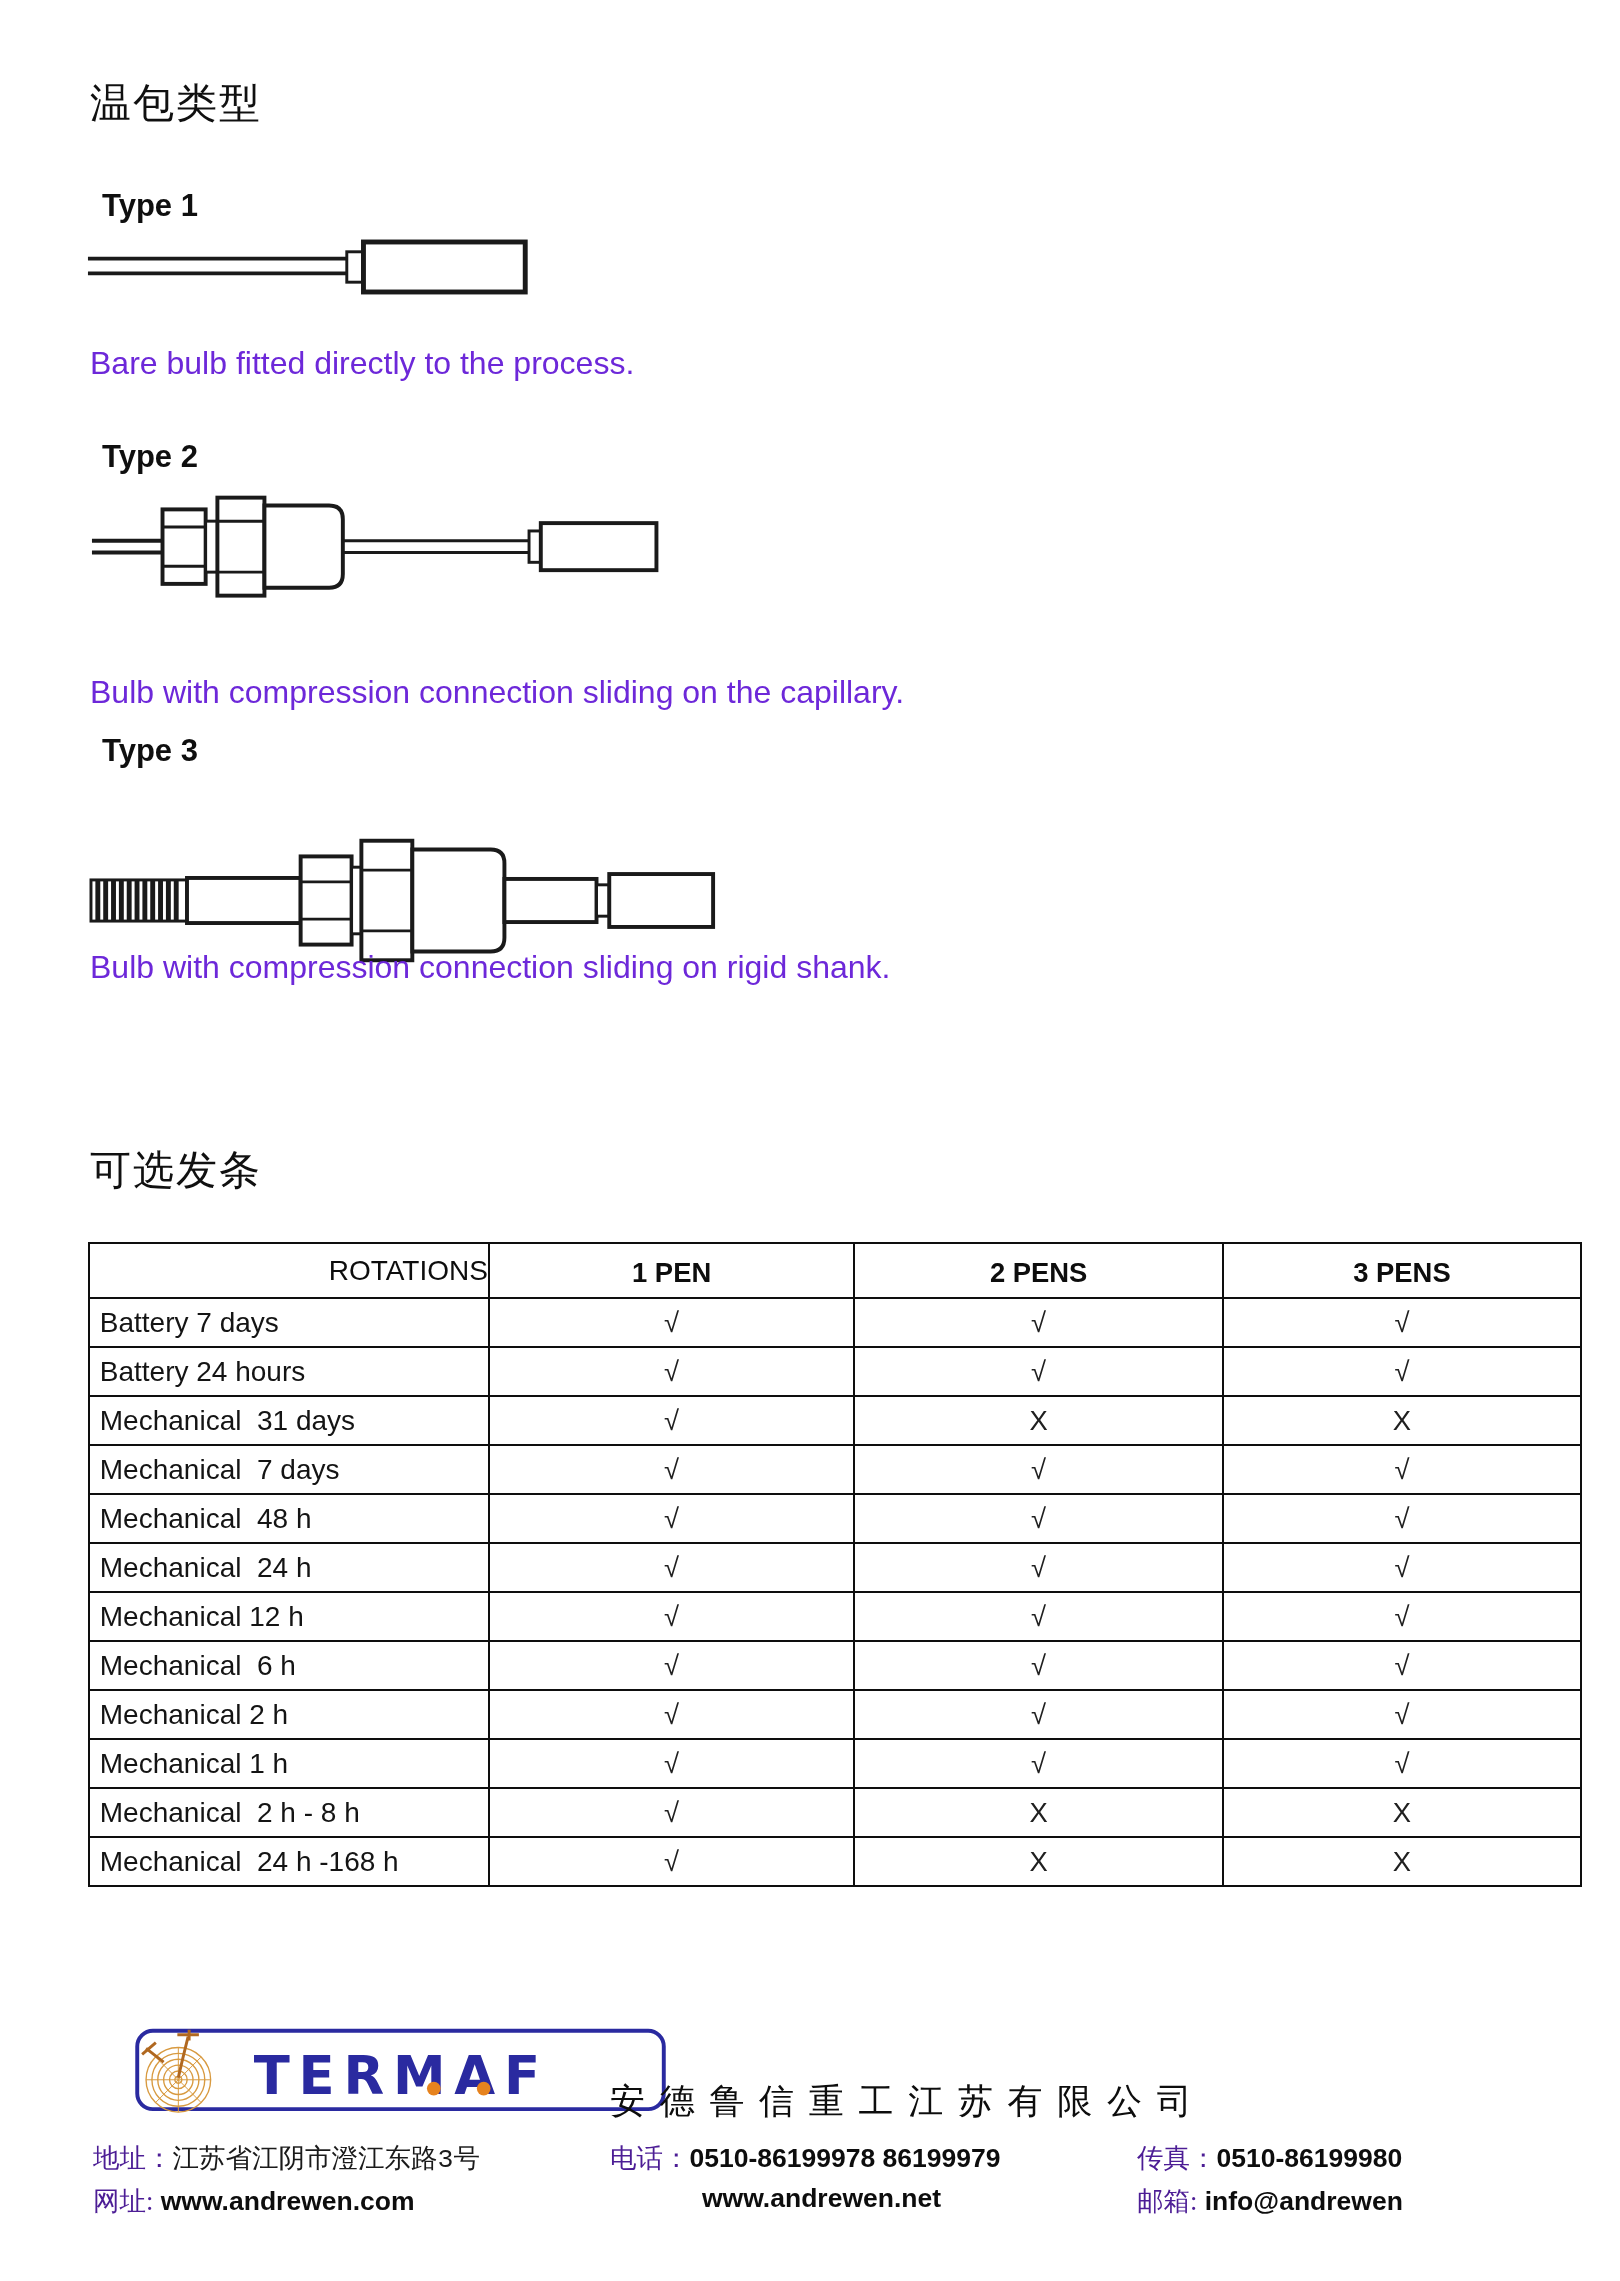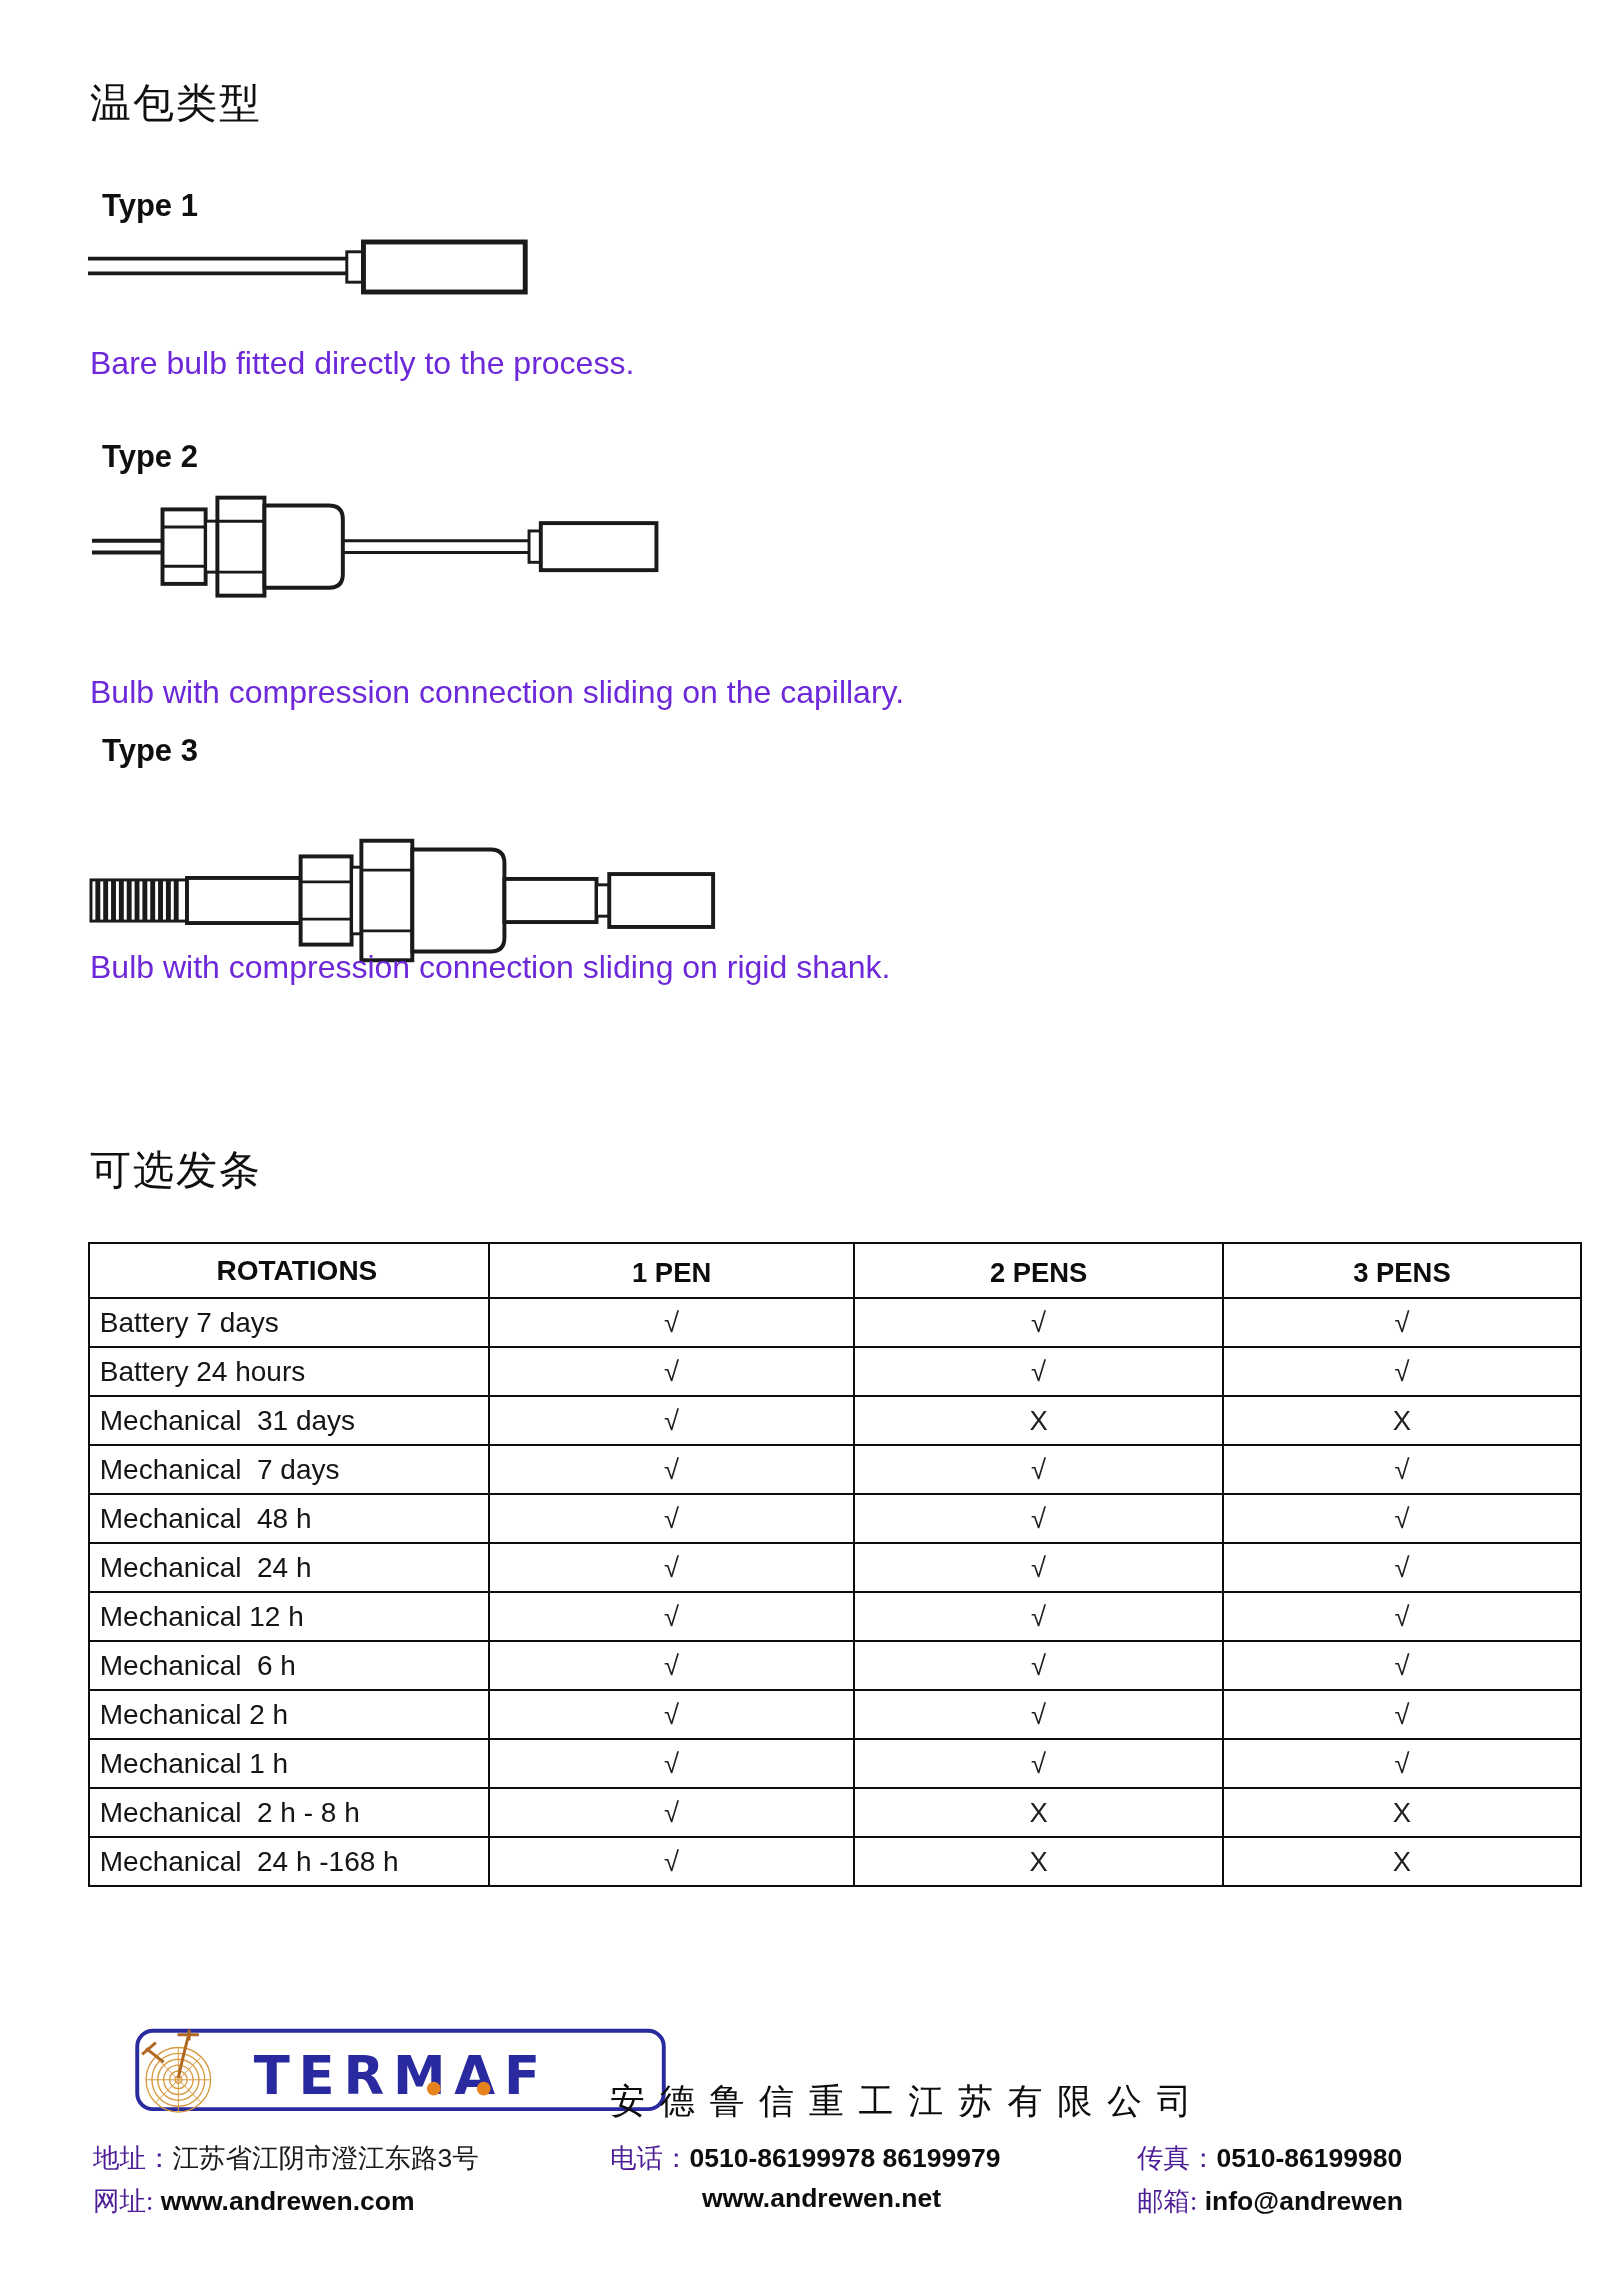--- a/index.html
+++ b/index.html
@@ -47,22 +47,22 @@
   .rotations-table {
     position:absolute; left:88px; top:1242px;
     width:1494px; border-collapse:collapse; table-layout:fixed;
   }
   .rotations-table td, .rotations-table th {
     border:2.9px solid #0e0e0e; background:#fff;
   }
   .rotations-table tr.header-row { height:55px; }
   .rotations-table tr.data-row { height:49px; }
   th.col-rotations {
-    text-align:center; vertical-align:middle; padding-left:16px;
-    font-size:28px; font-weight:bold; color:#0d0d0d;
+    text-align:right; vertical-align:middle; padding-left:16px;
+    font-size:28px; font-weight:normal; color:#0d0d0d;
   }
   th.col-pen {
     text-align:center; vertical-align:bottom; padding-bottom:7.8px;
     font-size:27.4px; font-weight:bold; color:#0d0d0d;
   }
   td.row-label {
     font-size:28px; font-weight:400; color:#141414;
     vertical-align:bottom; padding:0 0 6.9px 9.8px; white-space:pre;
   }
   td.cell-mark {
@@ -77,21 +77,21 @@
     font-family:"Liberation Serif","DejaVu Serif",serif;
     font-size:35px; color:#0d0d0d; letter-spacing:14.7px; white-space:nowrap;
   }
   .contact-line { position:absolute; font-size:26.5px; white-space:nowrap; }
   .contact-line .cn-label {
     font-family:"Liberation Serif","DejaVu Serif",serif;
     font-weight:400; color:#4c1d95;
   }
   .contact-line .val { font-weight:bold; color:#0d0d0d; }
   .contact-line .val-cn {
-    font-family:Liberation Sans, sans-serif;
+    font-family:Liberation Mono, monospace;
     font-weight:400; color:#1a1a1a;
   }
   #addr-seg  { left:93px;  top:2140px; }
   #tel-seg   { left:610px; top:2140px; }
   #fax-seg   { left:1137px;top:2140px; }
   #web-seg   { left:93px;  top:2183px; }
   #web2-seg  { left:702px; top:2183px; }
   #email-seg { left:1137px;top:2183px; }
 </style>
 </head>

